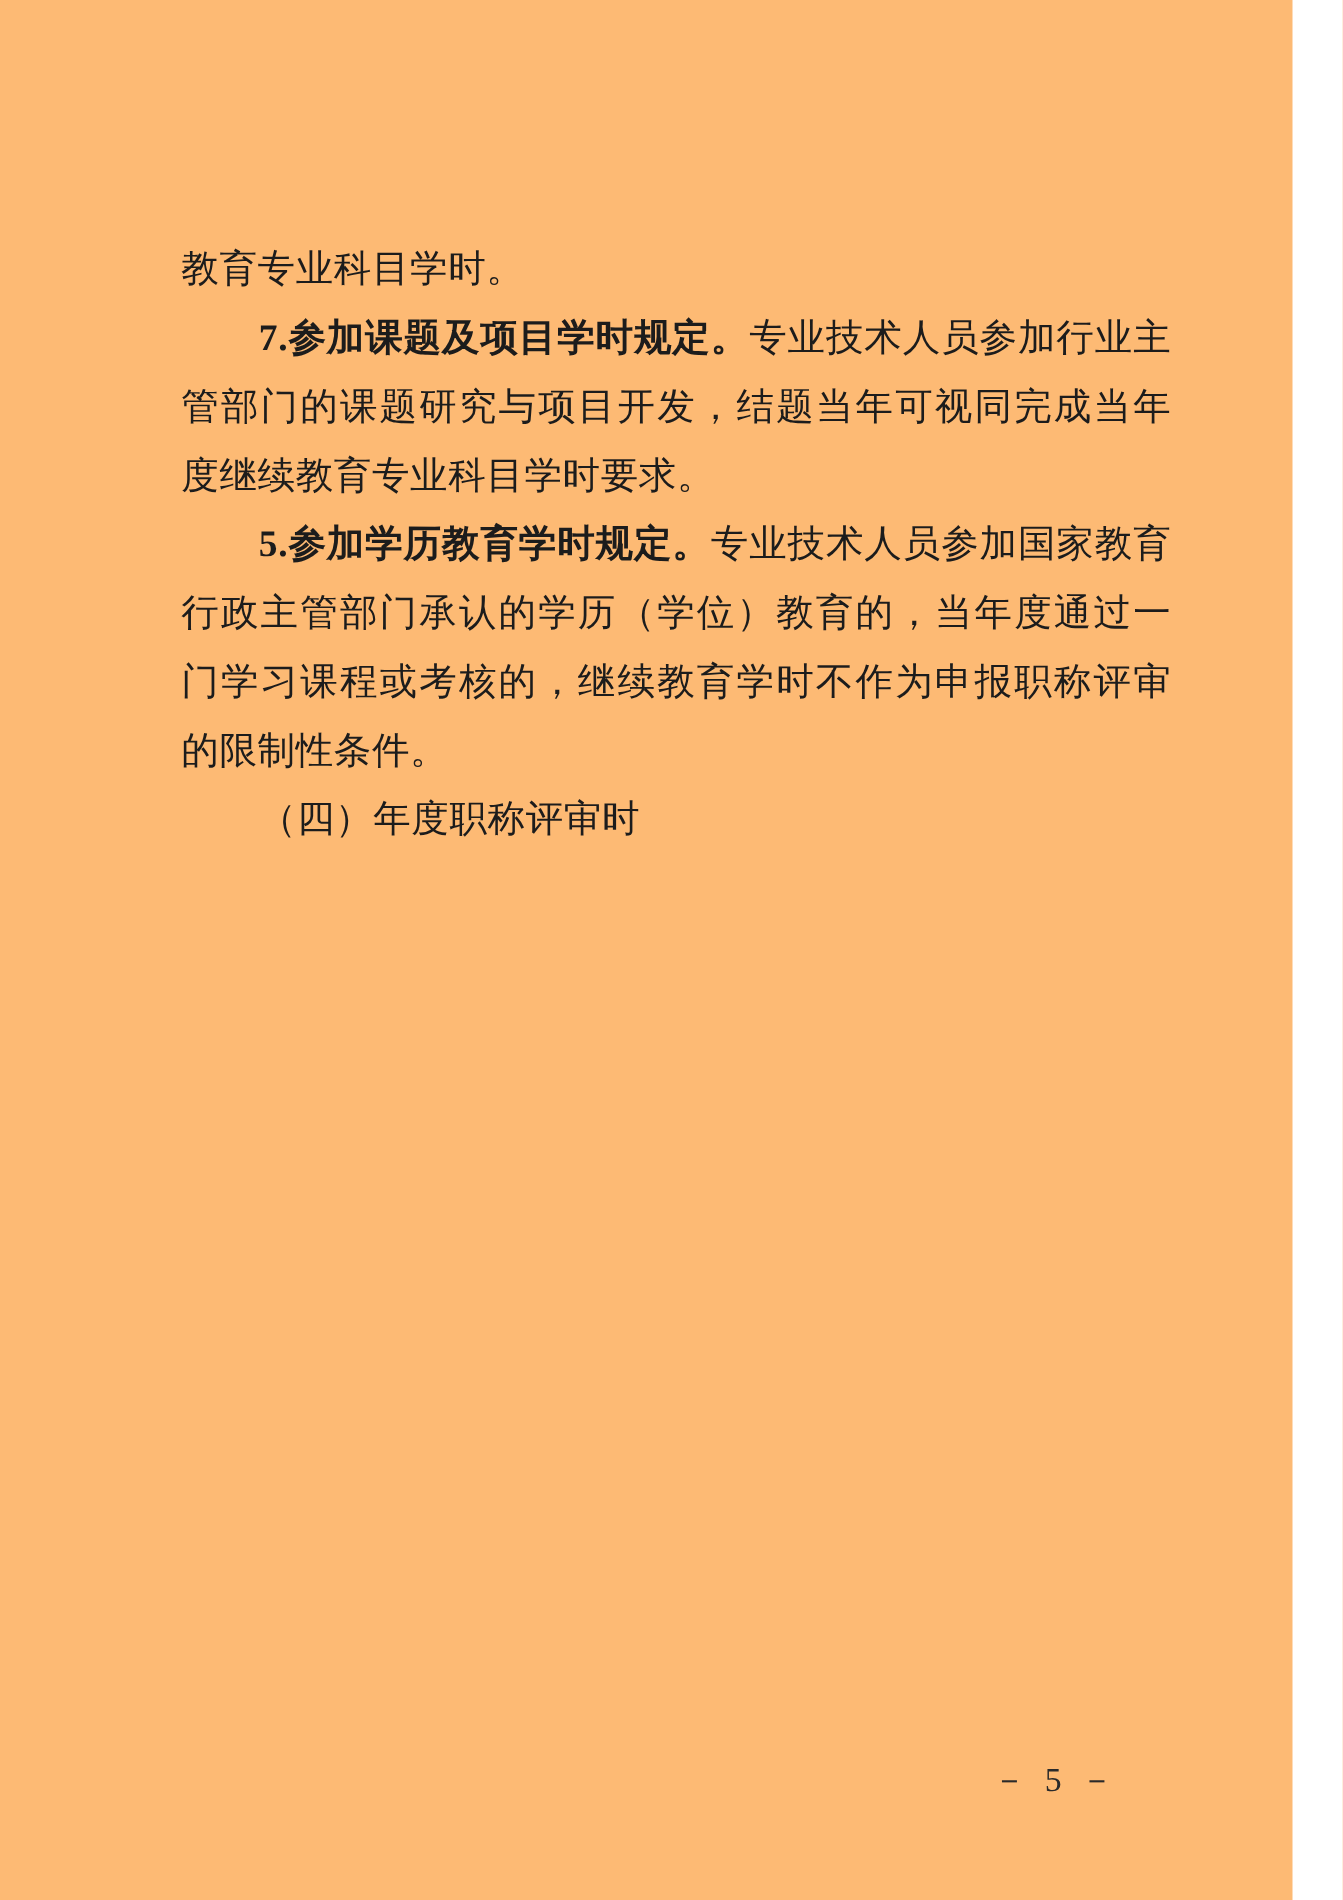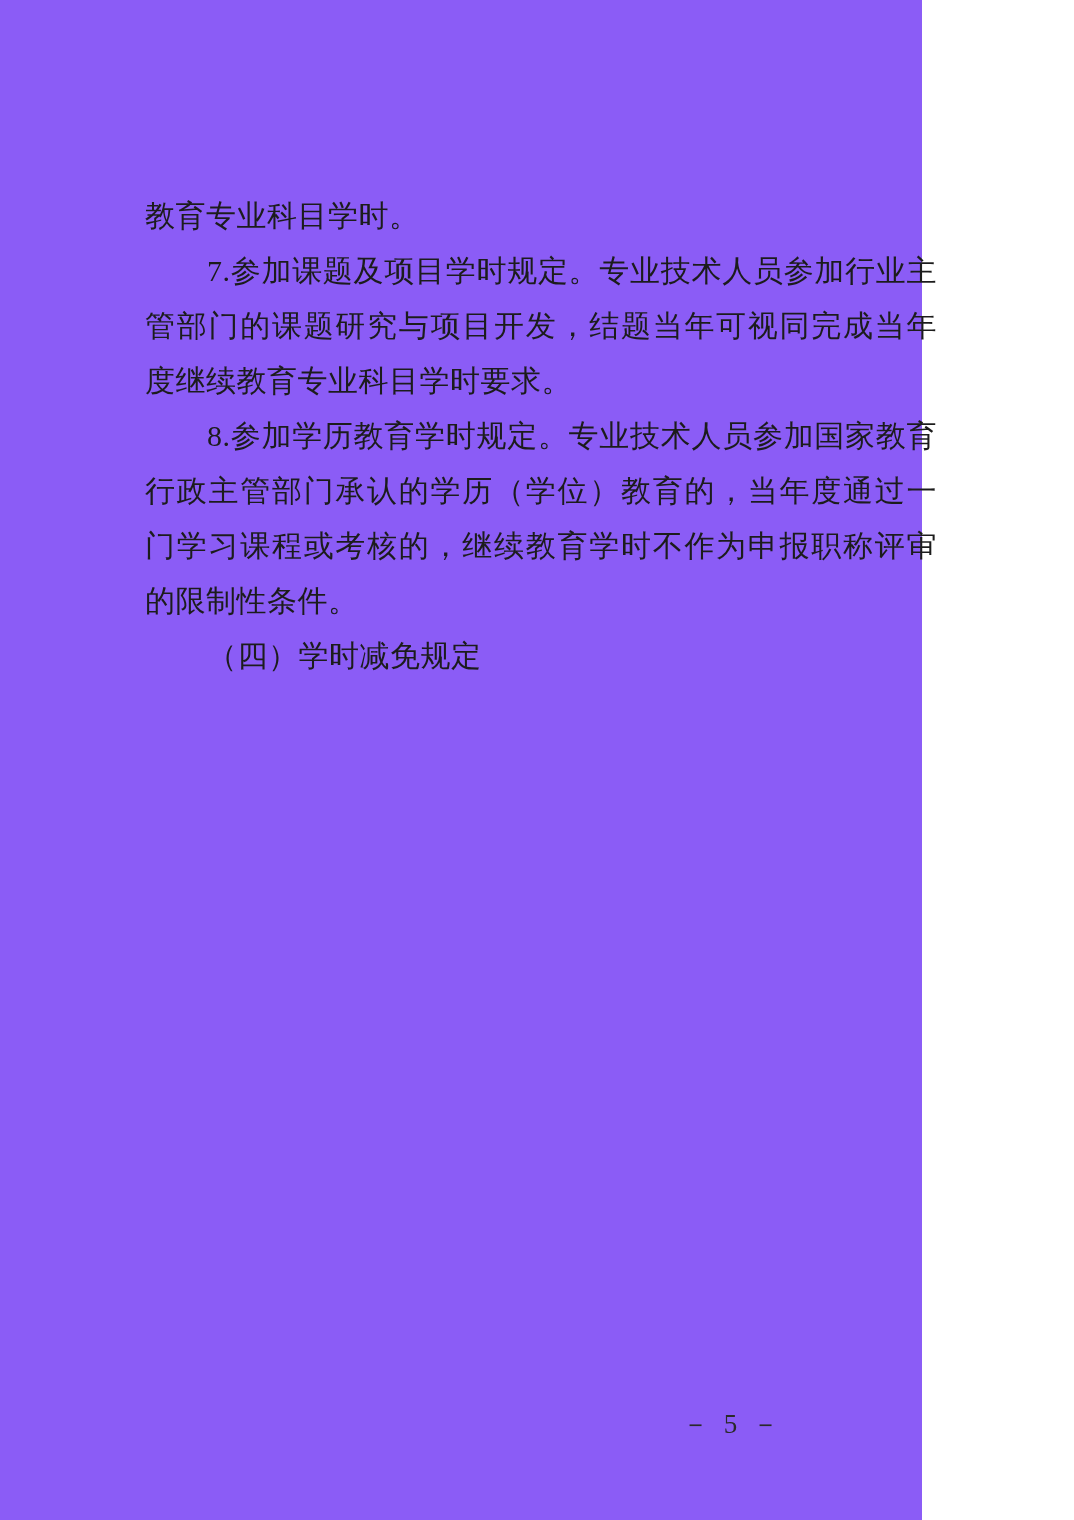--- a/index.html
+++ b/index.html
@@ -9,43 +9,43 @@
   }
   body {
     width: 1074px;
     height: 1520px;
     font-family: "Liberation Serif", "DejaVu Serif", serif;
     color: #1c1c1c;
     overflow: hidden;
   }
   .page {
     position: relative;
-    width: 922px;
+    width: 1034px;
     height: 1520px;
-    background: #8b5cf6;
+    background: #fdba74;
   }
   .content {
     position: absolute;
     left: 145px;
     top: 188px;
     width: 792px;
   }
   p.para {
     margin: 0;
     padding: 0;
     font-size: 30px;
     line-height: 55px;
     text-align: justify;
     letter-spacing: 0.5px;
   }
   p.indent {
     text-indent: 62px;
   }
   .bold {
-    font-weight: normal;
+    font-weight: bold;
   }
   .page-footer {
     position: absolute;
     top: 1408px;
     right: 139px;
     font-size: 27px;
     line-height: 32px;
     color: #2a2a2a;
     letter-spacing: 4px;
   }
@@ -53,23 +53,23 @@
 </head>
 <body>
 
 <div class="page">
   <div class="content">
 
     <p class="para"><span>教育专业科目学时。</span></p>
 
     <p class="para indent"><span class="bold">7.参加课题及项目学时规定。</span><span>专业技术人员参加行业主管部门的课题研究与项目开发，结题当年可视同完成当年度继续教育专业科目学时要求。</span></p>
 
-    <p class="para indent"><span class="bold">8.参加学历教育学时规定。</span><span>专业技术人员参加国家教育行政主管部门承认的学历（学位）教育的，当年度通过一门学习课程或考核的，继续教育学时不作为申报职称评审的限制性条件。</span></p>
+    <p class="para indent"><span class="bold">5.参加学历教育学时规定。</span><span>专业技术人员参加国家教育行政主管部门承认的学历（学位）教育的，当年度通过一门学习课程或考核的，继续教育学时不作为申报职称评审的限制性条件。</span></p>
 
 
-    <p class="para indent"><span>（四）学时减免规定</span></p>
+    <p class="para indent"><span>（四）年度职称评审时</span></p>
 
 
 
   </div>
 
   <div class="page-footer">－ 5 －</div>
 </div>
 
 </body></html>

